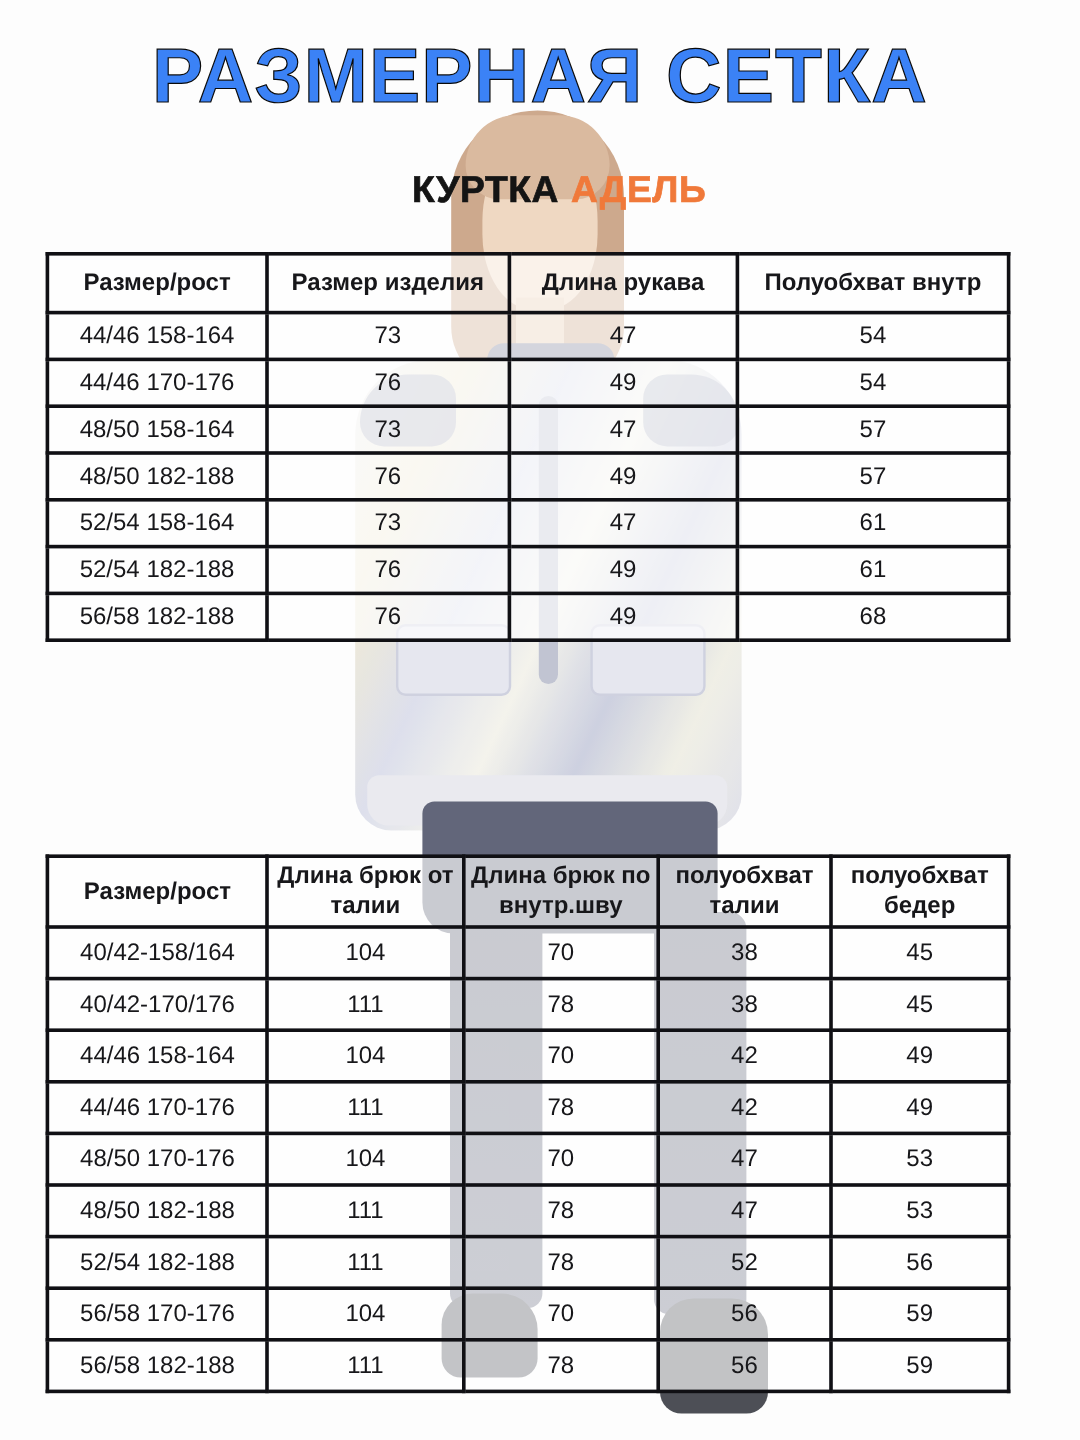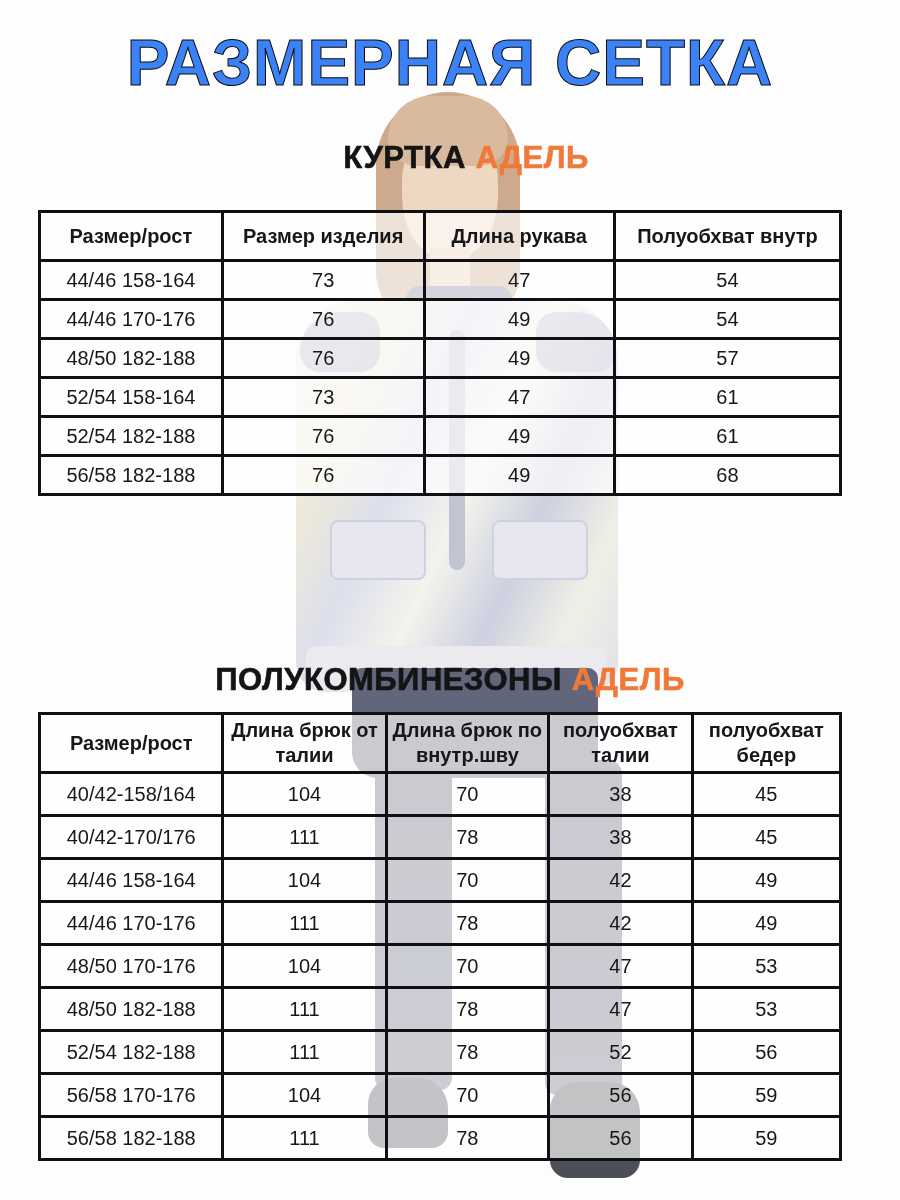--- a/index.html
+++ b/index.html
@@ -122,20 +122,26 @@
           <td>47</td>
           <td>54</td>
         </tr>
         <tr>
           <td>44/46 170-176</td>
           <td>76</td>
           <td>49</td>
           <td>54</td>
         </tr>
         <tr>
+          <td>48/50 158-164</td>
+          <td>73</td>
+          <td>47</td>
+          <td>57</td>
+        </tr>
+        <tr>
           <td>48/50 182-188</td>
           <td>76</td>
           <td>49</td>
           <td>57</td>
         </tr>
         <tr>
           <td>52/54 158-164</td>
           <td>73</td>
           <td>47</td>
           <td>61</td>
@@ -148,23 +154,20 @@
         </tr>
         <tr>
           <td>56/58 182-188</td>
           <td>76</td>
           <td>49</td>
           <td>68</td>
         </tr>
       </tbody>
   </table>
 
-  <div class="section-heading heading-overalls">
-    <span>ПОЛУКОМБИНЕЗОНЫ</span><span class="accent" style="color: rgb(240, 121, 58); -webkit-text-stroke: 0.6px rgb(240, 121, 58);">АДЕЛЬ</span>
-  </div>
 
   <table class="table-overalls">
     <thead>
         <tr>
           <th>Размер/рост</th>
           <th>Длина брюк от талии</th>
           <th>Длина брюк по внутр.шву</th>
           <th>полуобхват талии</th>
           <th>полуобхват бедер</th>
         </tr>

